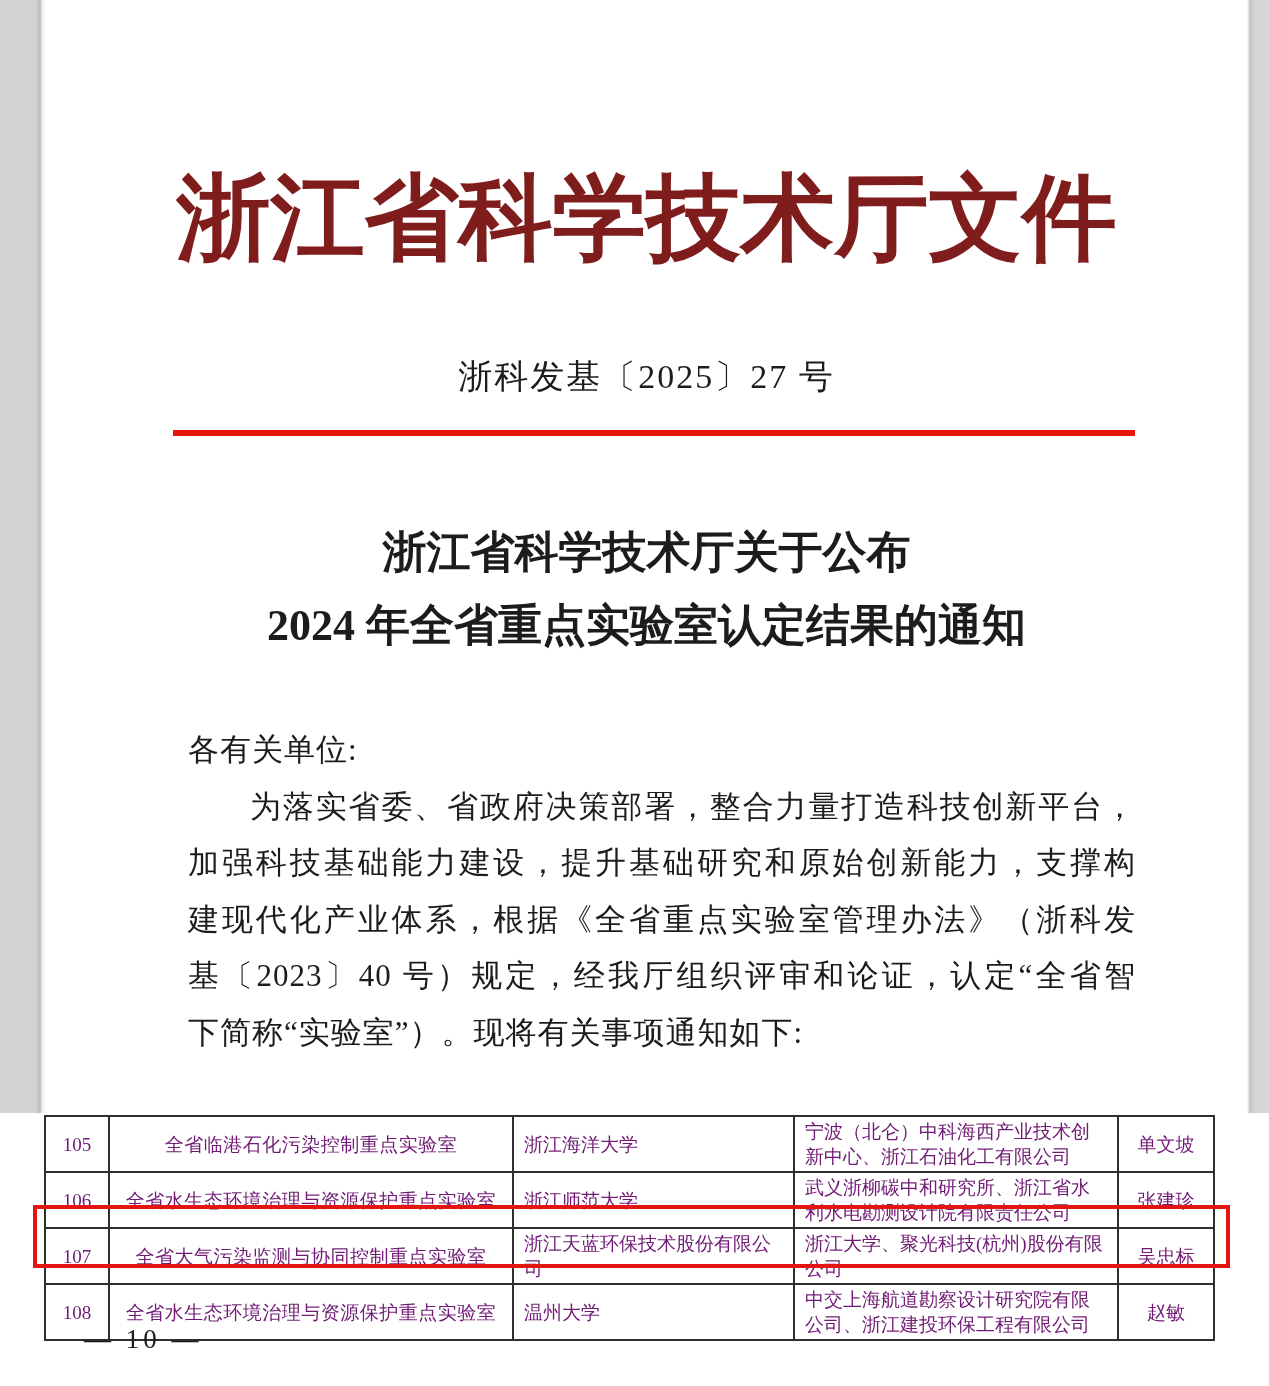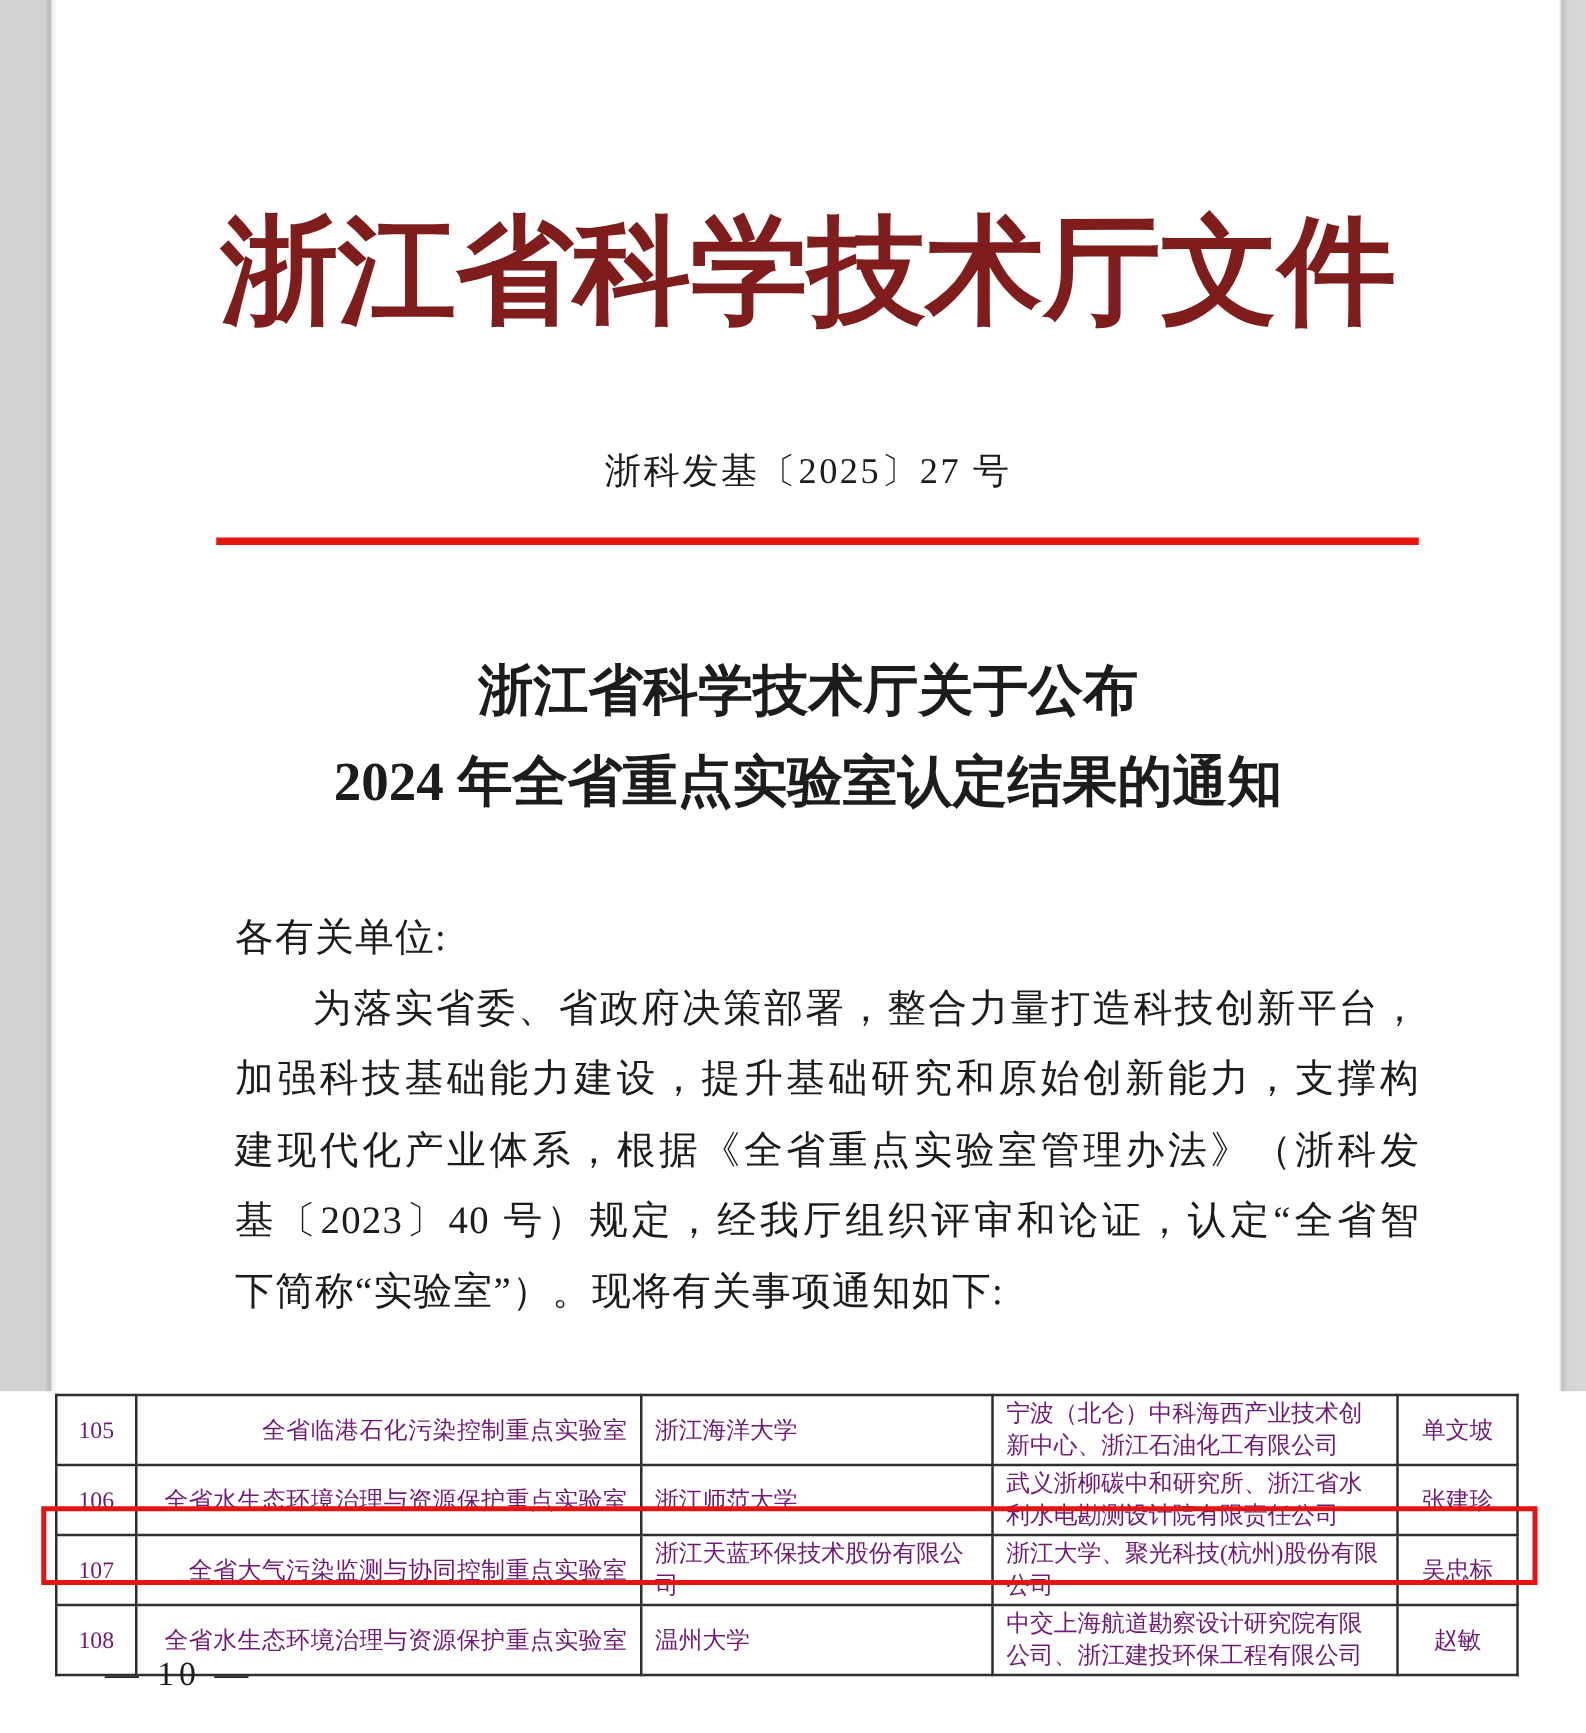--- a/index.html
+++ b/index.html
@@ -15,41 +15,41 @@
   .margin-right{left:1247px;width:22px;
     background:linear-gradient(to right,#ffffff 0,#c2c2c2 3px,#d4d4d4 7px,#d8d8d8 100%);}
 
   .doc-title{
     position:absolute;left:46px;width:1201px;top:152px;
     text-align:center;font-size:94px;font-weight:bold;line-height:132px;
     letter-spacing:0px;white-space:nowrap;
   }
   .doc-number{
     position:absolute;left:46px;width:1201px;top:355px;
-    text-align:center;font-size:29px;line-height:44px;letter-spacing:2px;
+    text-align:center;font-size:34px;line-height:44px;letter-spacing:2px;
   }
   .red-rule{position:absolute;left:173px;width:962px;top:430px;height:6px;}
   .subtitle{position:absolute;left:46px;width:1201px;text-align:center;
     font-size:44px;font-weight:bold;line-height:52px;white-space:nowrap;}
   .subtitle-1{top:527px;}
   .subtitle-2{top:600px;}
 
   .body-block{position:absolute;left:188px;width:948px;top:722px;font-size:31px;}
   .body-line{height:56.5px;line-height:56.5px;white-space:nowrap;letter-spacing:1px;}
   .body-line.justify{white-space:normal;text-align:justify;text-align-last:justify;}
   .body-line.indent{text-indent:2em;}
 
   
   .table-wrap{position:absolute;left:44px;top:1115px;}
   table.lab-table{border-collapse:collapse;table-layout:fixed;width:1169px;
     font-size:19px;color:#701a75;}
   table.lab-table td{border:2px solid #2e2e2e;vertical-align:middle;
     padding:2px 10px;line-height:25px;overflow:hidden;}
   td.c-no{text-align:center;padding:2px 2px;}
-  td.c-lab{text-align:right;letter-spacing:0.5px;font-family:Liberation Serif, serif;}
+  td.c-lab{text-align:center;letter-spacing:0.5px;font-family:Liberation Serif, serif;}
   td.c-host{text-align:left;}
   td.c-partners{text-align:left;}
   td.c-leader{text-align:center;padding:2px 4px;}
   tr.r-105{height:50px;}
   tr.r-106{height:46px;}
   tr.r-107{height:53px;}
   tr.r-108{height:48px;margin-top:48px;}
 
   .highlight-box{
     position:absolute;left:33px;top:1205px;width:1189px;height:55px;

